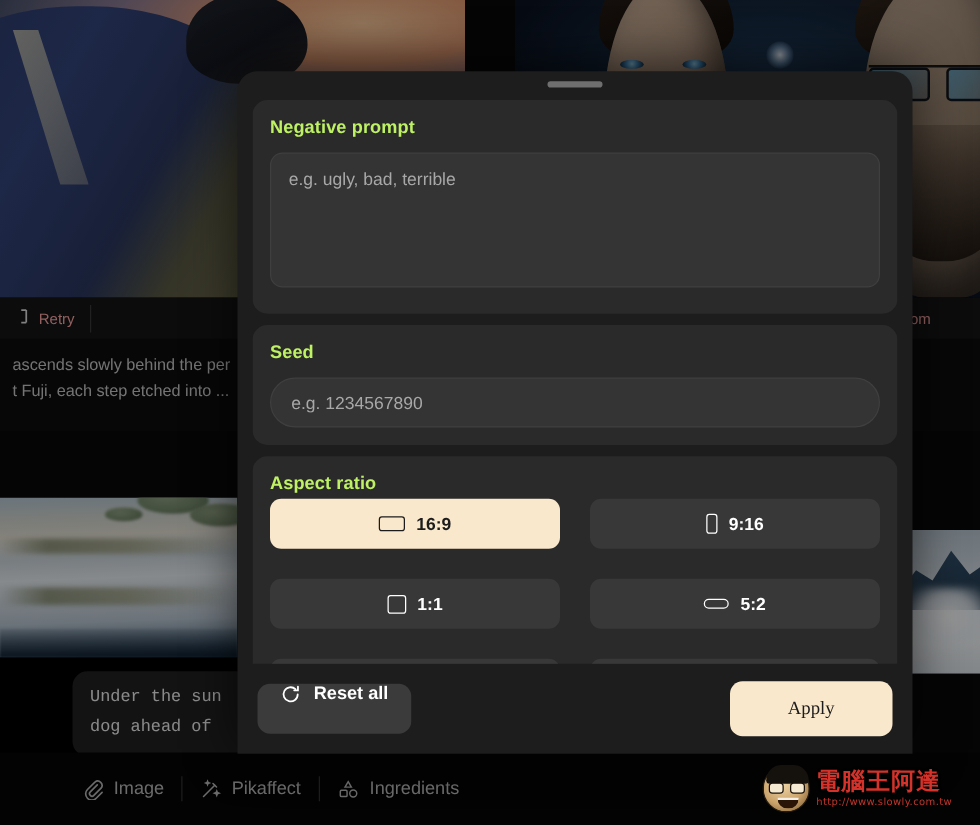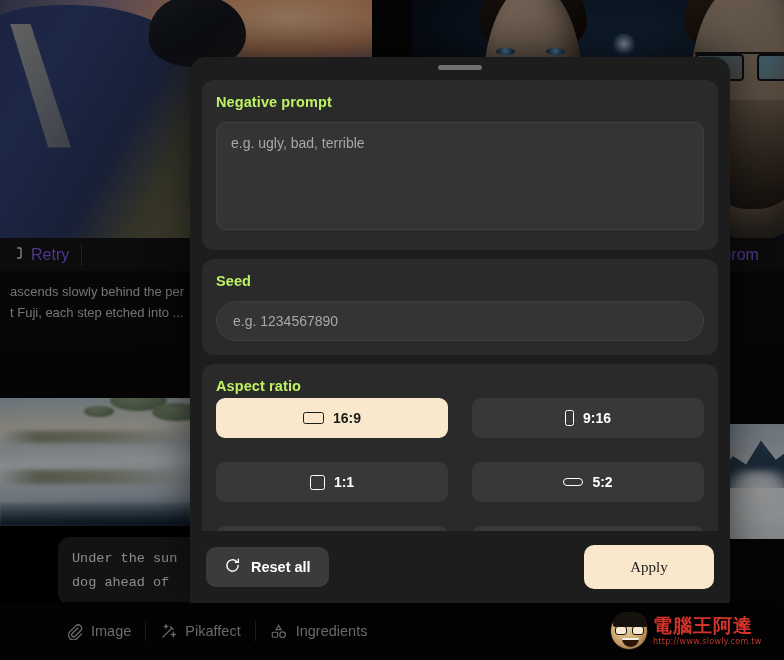--- a/index.html
+++ b/index.html
@@ -140,21 +140,21 @@
     position:absolute; left:-10%; top:40%; width:125%; height:44%;
     background: radial-gradient(ellipse at 50% 45%, rgba(255,255,255,.98) 0%, rgba(240,245,250,.85) 45%, rgba(225,234,242,0) 80%);
     filter: blur(3px);
   }
 
   
   .card-bar {
     position:absolute; left:0; right:0; display:flex; align-items:center;
     background:#151515; color:#e8e8e8;
   }
-  .bar-btn { display:flex; align-items:center; gap:7px; font-size:16px; color:#8b5cf6; padding:0 12px; height:100%; }
+  .bar-btn { display:flex; align-items:center; gap:7px; font-size:12px; color:#fca5a5; padding:0 12px; height:100%; }
   .bar-sep { width:1px; height:22px; background:#3a3a3a; }
   .card-desc { position:absolute; left:0; right:0; color:#c7c7c7; font-size:13px; line-height:21px; padding:8px 10px 0 10px; }
 
   .mono-caption {
     position:absolute; background:#222; color:#eee; border-radius:12px;
     font-family:"Liberation Mono", monospace; font-size:13.5px; line-height:24px;
     padding:10px 14px; white-space:pre;
   }
 
   
@@ -199,21 +199,21 @@
     display:flex; align-items:center; justify-content:center; gap:9px;
     color:#fff; font-size:14px; font-weight:bold; cursor:pointer;
     font-family:"Liberation Sans", sans-serif;
   }
   .ratio-btn.selected { background:#fae8cc; color:#1c1c1c; }
   .ratio-btn .glyph { border:1.6px solid currentColor; border-radius:2.5px; display:block; }
 
   .footer { height:72px; display:flex; align-items:center; justify-content:space-between;
     padding:0 4px; flex:0 0 auto; }
   .reset-btn {
-    display:flex; align-items:center; gap:10px; height:40px; padding:0 18px;
+    display:flex; gap:10px; height:40px; padding:0 18px;
     background:#3b3b3b; border:none; border-radius:10px; color:#fff;
     font-size:14.5px; font-weight:bold; cursor:pointer;
     font-family:"Liberation Sans", sans-serif;
   }
   .apply-btn {
     width:130px; height:44px; background:#fae8cc; border:none; border-radius:10px;
     color:#1c1c1c; font-size:15px; cursor:pointer;
     font-family:Liberation Serif, serif;
   }
 

